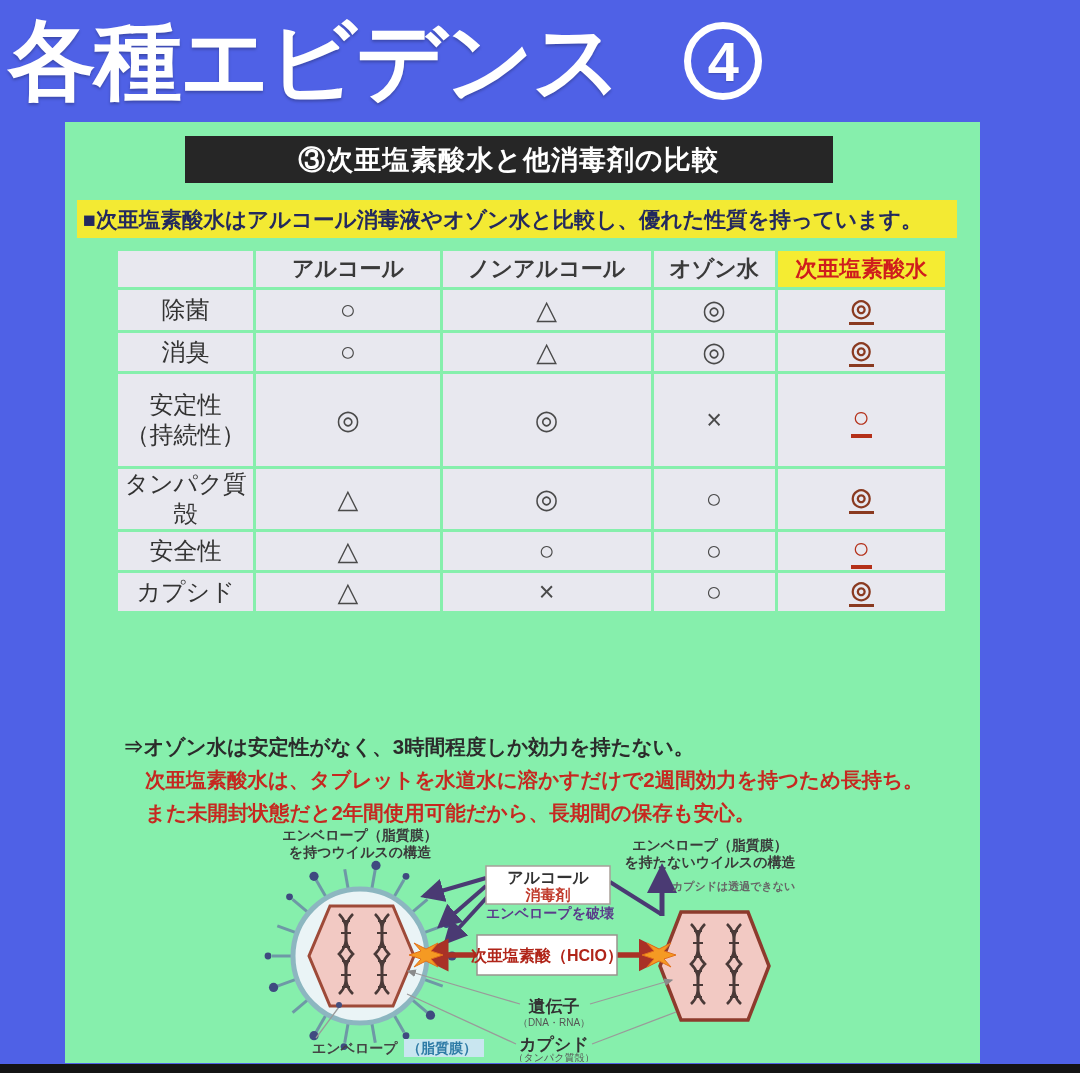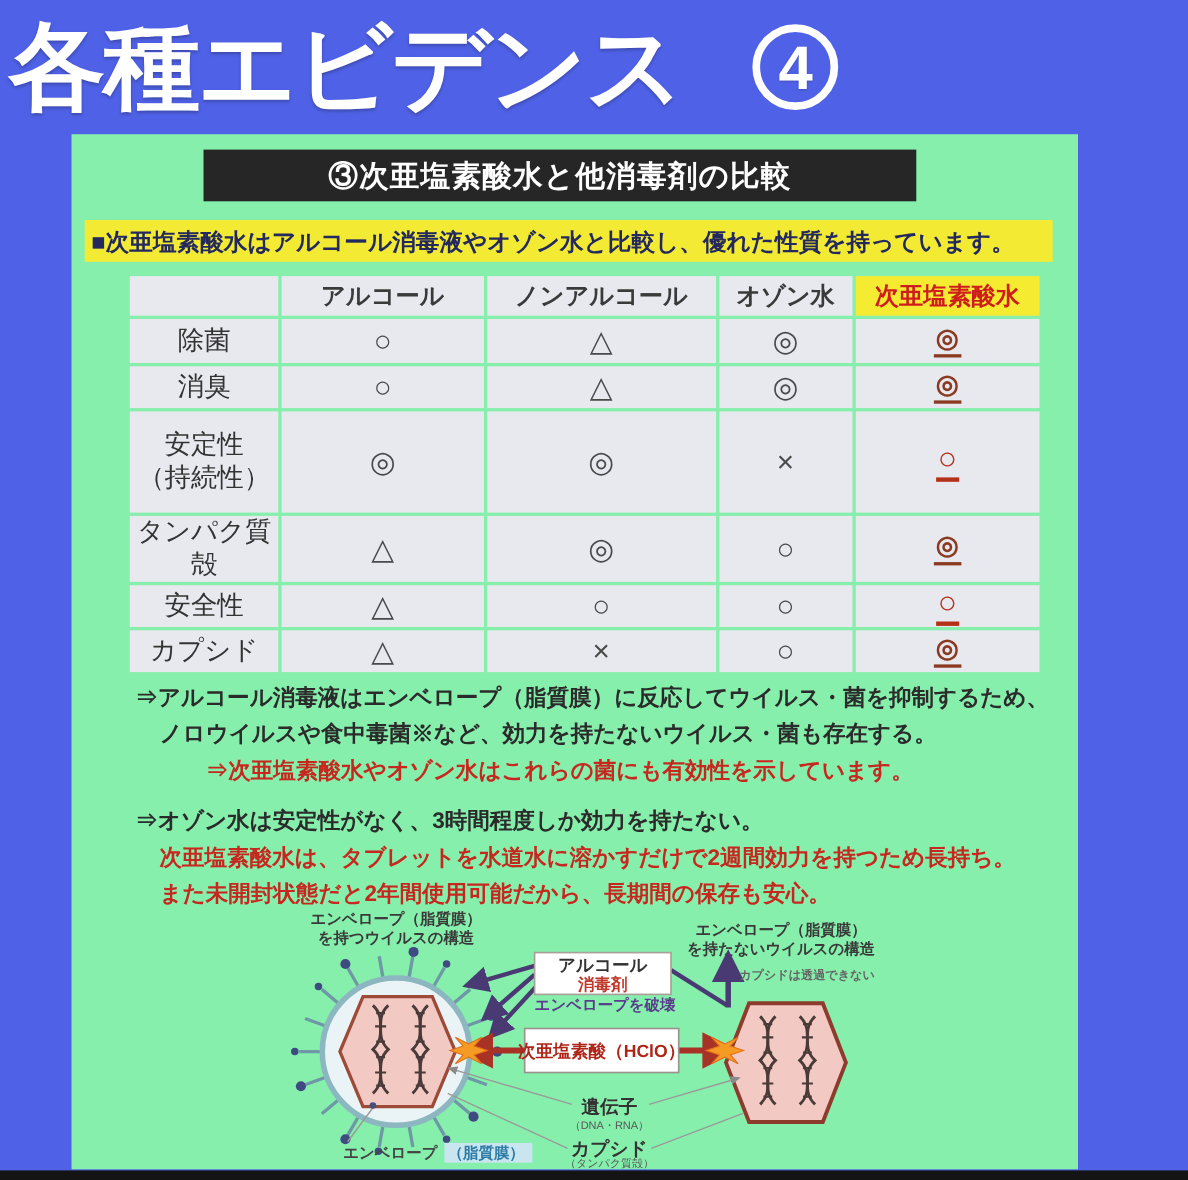--- a/index.html
+++ b/index.html
@@ -125,25 +125,20 @@
       <tr class="r6">
         <td class="lbl">カプシド</td>
         <td class="sym">△</td>
         <td class="sym">×</td>
         <td class="sym">○</td>
         <td class="best"><span>◎</span></td>
       </tr>
     </tbody>
       </table>
 
-    <div class="notes notes-1">
-      <div class="note-line">⇒アルコール消毒液はエンベロープ（脂質膜）に反応してウイルス・菌を抑制するため、</div>
-      <div class="note-line ind-1">ノロウイルスや食中毒菌※など、効力を持たないウイルス・菌も存在する。</div>
-      <div class="note-line red ind-2">⇒次亜塩素酸水やオゾン水はこれらの菌にも有効性を示しています。</div>
-    </div>
 
     <div class="notes notes-2">
       <div class="note-line">⇒オゾン水は安定性がなく、3時間程度しか効力を持たない。</div>
       <div class="note-line red ind-1">次亜塩素酸水は、タブレットを水道水に溶かすだけで2週間効力を持つため長持ち。</div>
       <div class="note-line red ind-1">また未開封状態だと2年間使用可能だから、長期間の保存も安心。</div>
     </div>
 
     <svg class="diagram" width="840" height="252" viewBox="0 0 840 252">
       <defs>
         <g id="dna">

